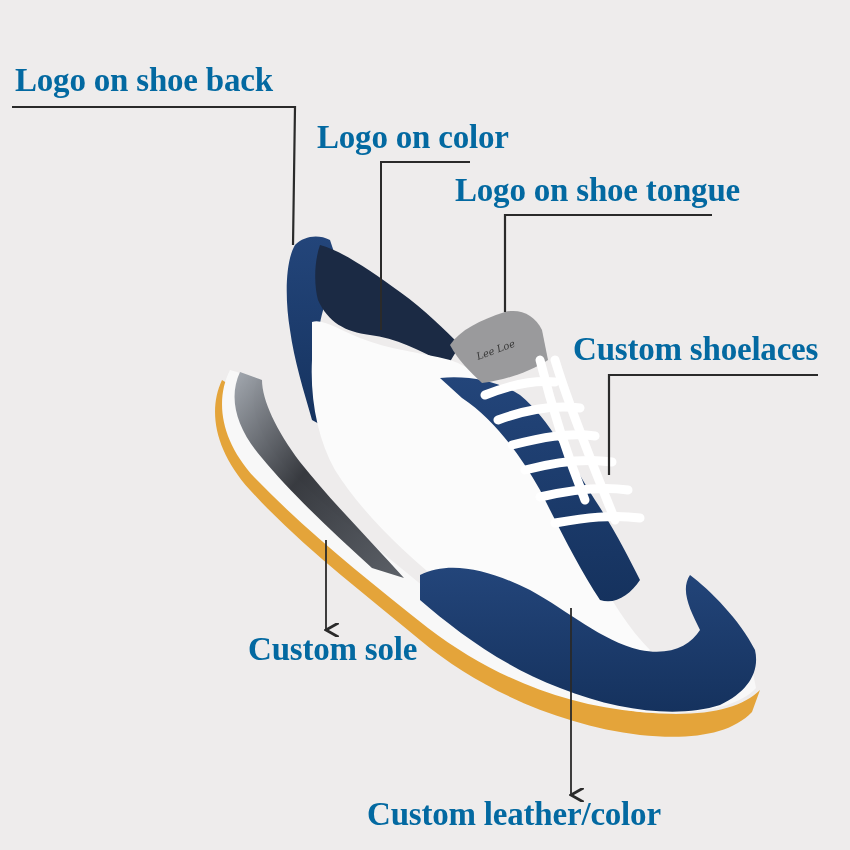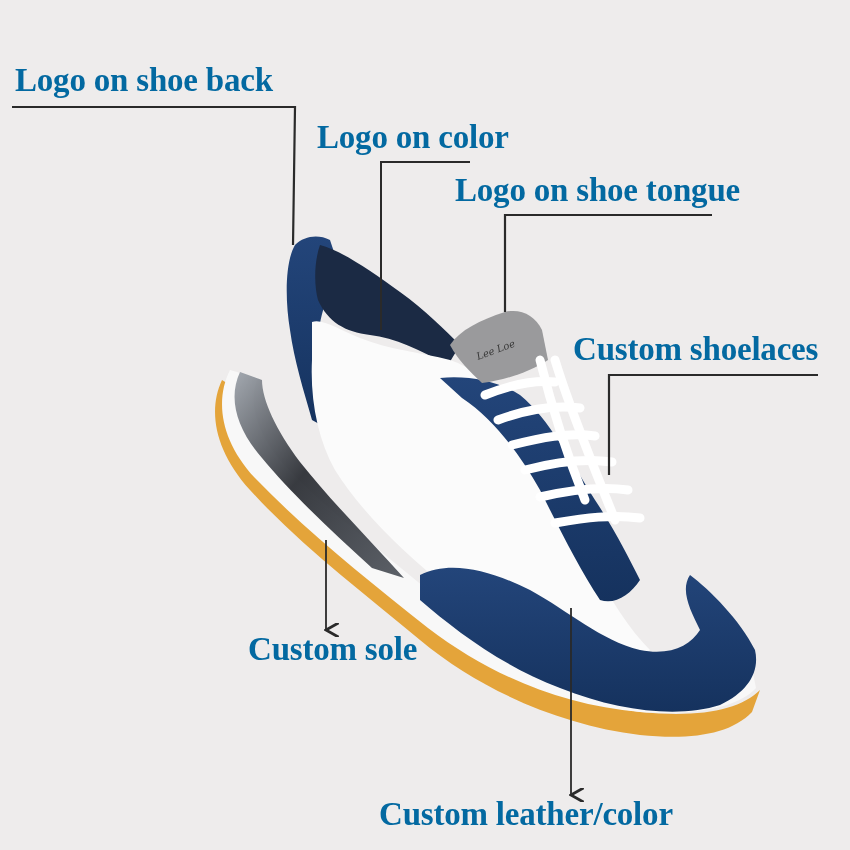--- a/index.html
+++ b/index.html
@@ -83,15 +83,15 @@
       <line x1="326" y1="540" x2="326" y2="630" stroke-width="1.8" marker-end="url(#arrowhead)"></line>
       <line x1="571" y1="608" x2="571" y2="795" stroke-width="1.8" marker-end="url(#arrowhead)"></line>
     </g>
   </svg>
 
   <div class="label" style="left:15px; top:64px;">Logo on shoe back</div>
   <div class="label" style="left:317px; top:121px;">Logo on color</div>
   <div class="label" style="left:455px; top:174px;">Logo on shoe tongue</div>
   <div class="label" style="left:573px; top:333px;">Custom shoelaces</div>
   <div class="label" style="left:200px; top:633px;margin-left:48px;">Custom sole</div>
-  <div class="label" style="left:367px; top:798px;margin-left:12px;">Custom leather/color</div>
+  <div class="label" style="left:367px; top:798px;">Custom leather/color</div>
 
 </div>
 
 </body></html>

